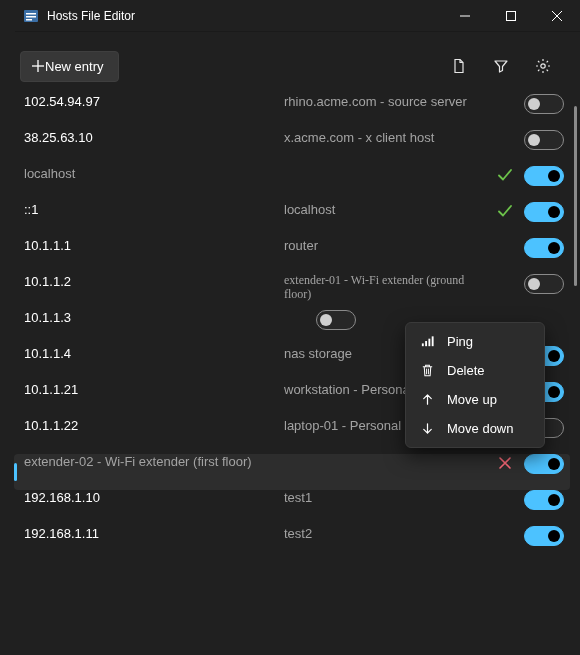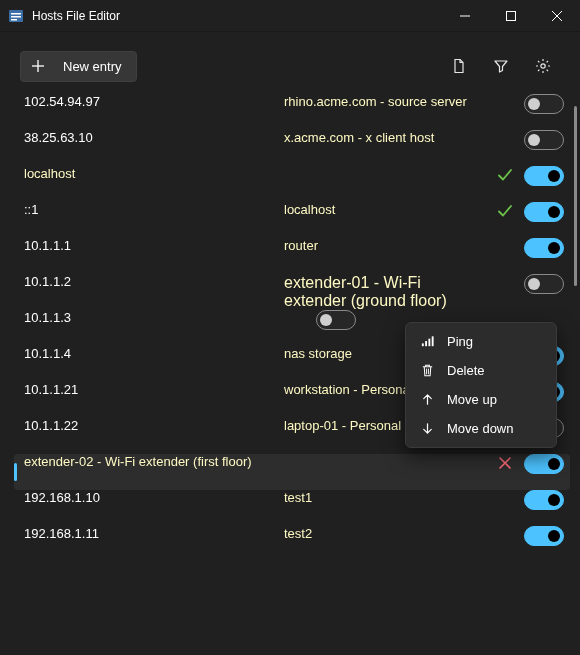--- a/index.html
+++ b/index.html
@@ -10,20 +10,21 @@
     font-family: "Segoe UI", Arial, sans-serif;
     font-size: 13px;
   }
   .titlebar {
     height: 32px;
     background: #202020;
     display: flex;
     align-items: center;
     padding-left: 8px;
     border-bottom: 1px solid #1a1a1a;
+    margin-left: 15px;
   }
   .titlebar-icon {
     width: 16px; height: 16px;
     margin-right: 8px;
     display: inline-flex; align-items:center; justify-content:center;
   }
   .titlebar-title { font-size: 12px; color: #fff; flex: 0 0 auto; }
   .titlebar-spacer { flex: 1; }
   .win-btn {
     width: 46px; height: 32px;
@@ -33,21 +34,21 @@
   .win-btn svg { width: 10px; height: 10px; }
   .toolbar {
     display: flex;
     align-items: center;
     padding: 18px 20px 12px 20px;
     gap: 8px;
   }
   .new-entry-btn {
     display: inline-flex;
     align-items: center;
-    gap: 18px;
+    gap: 0;
     background: #373737;
     border: 1px solid #3f3f3f;
     border-radius: 4px;
     padding: 7px 14px 7px 10px;
     color: #fff;
     font-size: 13px;
     cursor: pointer;
   }
   .new-entry-btn svg { width: 14px; height: 14px; }
   .toolbar-spacer { flex: 1; }
@@ -100,29 +101,30 @@
   }
   .col-address {
     width: 260px;
     flex: 0 0 260px;
     color: #fff;
     font-size: 13px;
     white-space: nowrap; overflow: hidden; text-overflow: ellipsis;
   }
   .col-desc {
     flex: 1;
-    color: #fef9c3;
+    color: #a3a3a3;
     font-size: 13px;
     white-space: nowrap; overflow: hidden; text-overflow: ellipsis;
     padding-right: 8px;
   }
   .col-desc.twoline {
     white-space: normal;
-    font-size: 16px;
+    font-size: 12px;
     line-height: 1.15;
+    font-family: Liberation Serif, serif;
   }
   .col-status { width: 26px; flex: 0 0 26px; display:flex; align-items:center; justify-content:center; }
   .col-status svg { width: 18px; height: 18px; }
   .col-toggle { width: 46px; flex: 0 0 46px; display:flex; align-items:center; justify-content:flex-end; }
   .toggle {
     width: 40px; height: 20px;
     border-radius: 10px;
     position: relative;
     cursor: pointer;
   }
@@ -148,21 +150,21 @@
     background: #000;
     border-radius: 50%;
   }
   .context-menu {
     position: absolute;
     background: #2c2c2c;
     border: 1px solid #3a3a3a;
     border-radius: 6px;
     box-shadow: 0 8px 20px rgba(0,0,0,0.6);
     padding: 4px;
-    width: 152px;
+    width: 140px;
     z-index: 50;
   }
   .context-menu-item {
     display: flex;
     align-items: center;
     gap: 12px;
     padding: 7px 10px;
     border-radius: 4px;
     font-size: 13px;
     color: #fff;

